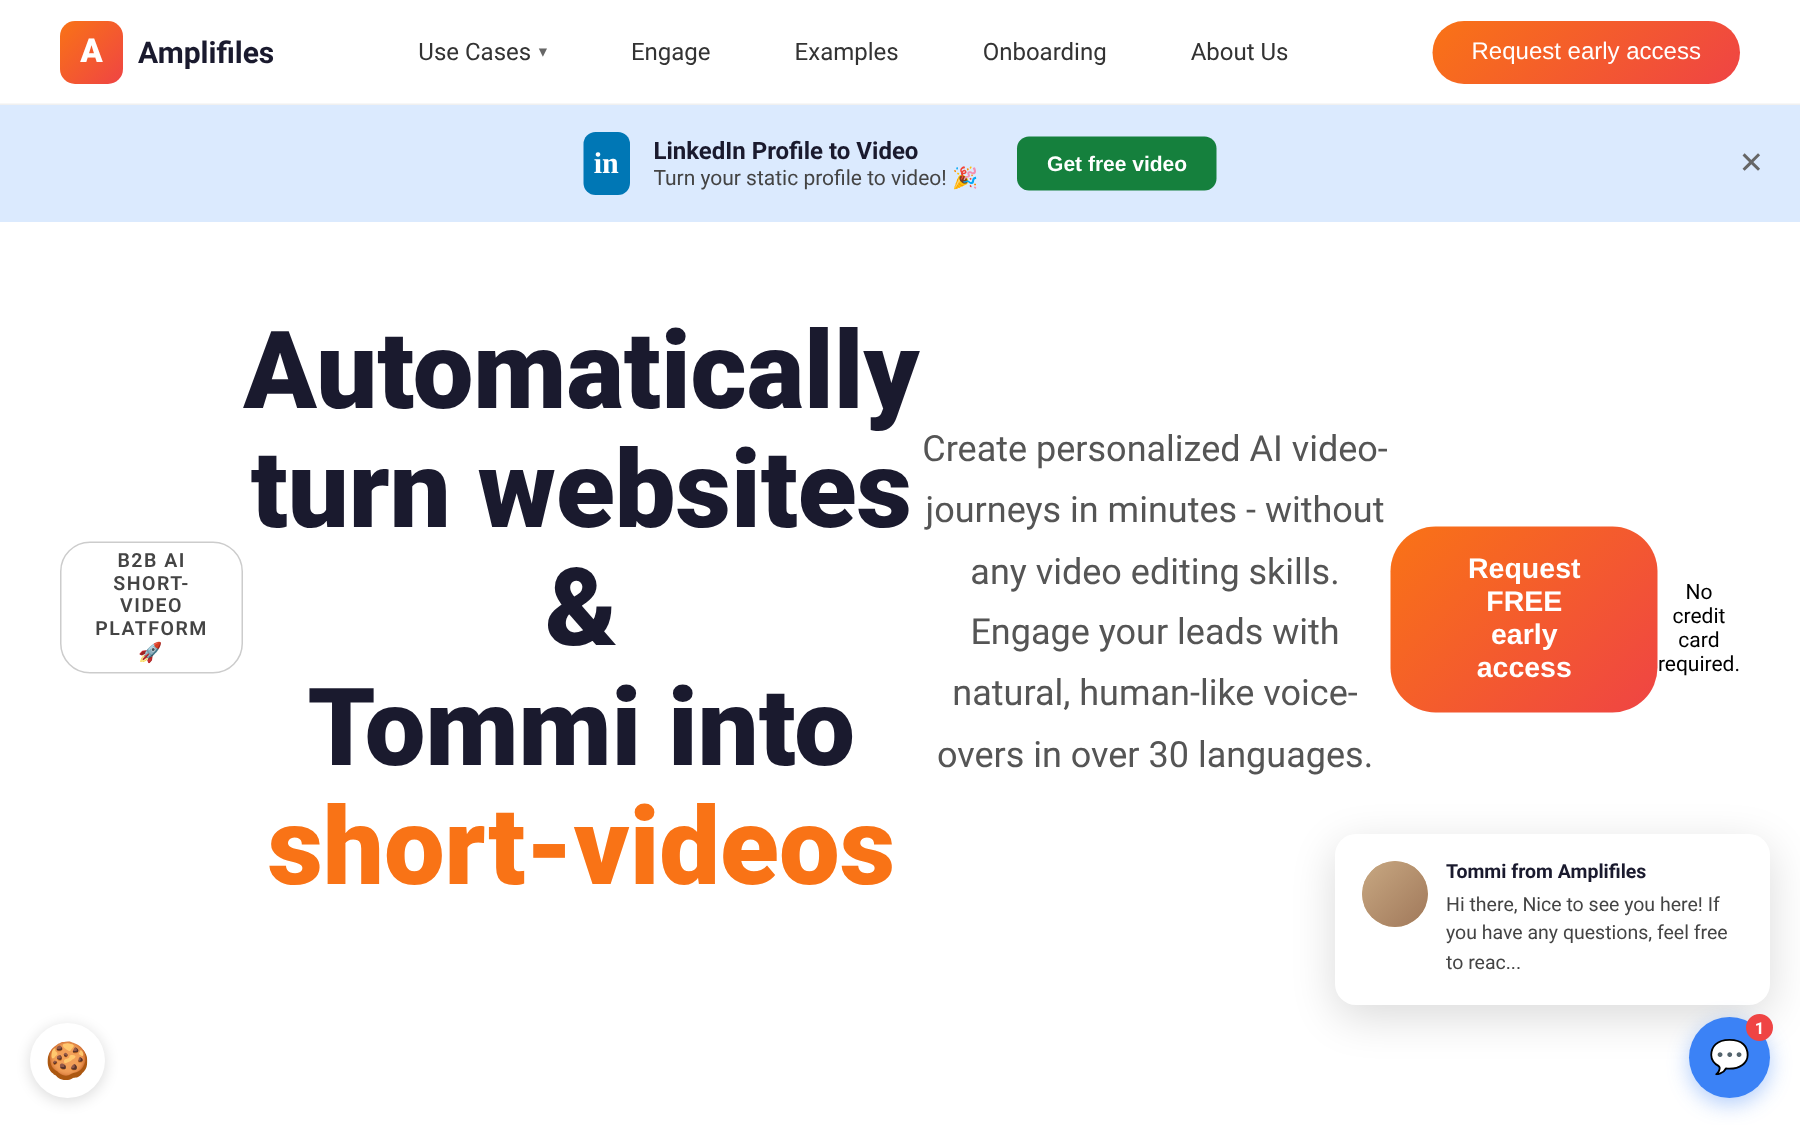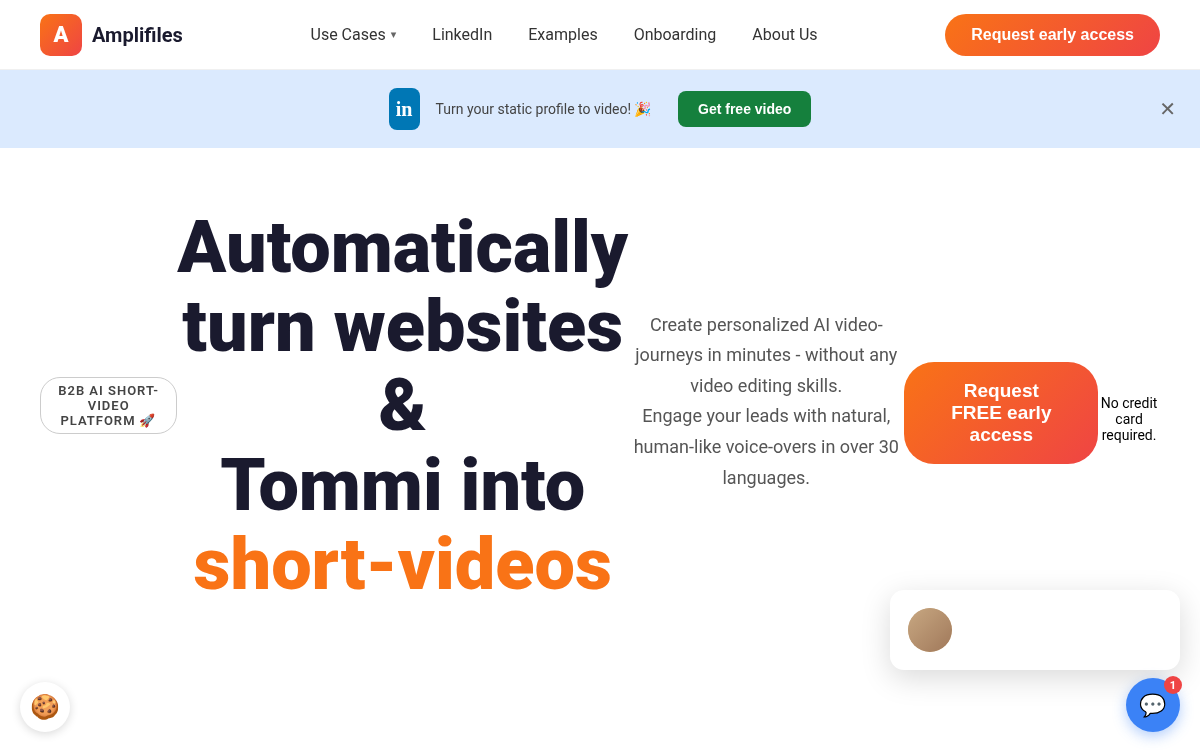--- a/index.html
+++ b/index.html
@@ -12,27 +12,27 @@
       border-bottom: 1px solid #f0f0f0;
       position: relative; z-index: 10;
     }
     .nav-logo { display: flex; align-items: center; gap: 10px; cursor: pointer; }
     .nav-logo-icon {
       width: 42px; height: 42px; background: linear-gradient(135deg, #f97316, #ef4444);
       border-radius: 10px; display: flex; align-items: center; justify-content: center;
     }
     .nav-logo-icon span { color: #fff; font-size: 22px; font-weight: 900; }
     .nav-logo-text { font-size: 20px; font-weight: 700; color: #1a1a2e; }
-    .nav-links { display: flex; align-items: center; gap: 36px; }
+    .nav-links { display: flex; align-items: center; gap: 56px; }
     .nav-link { font-size: 16px; color: #333; text-decoration: none; cursor: pointer; display: flex; align-items: center; gap: 5px; }
     .nav-link-chevron { font-size: 11px; color: #666; }
     .nav-cta {
       background: linear-gradient(135deg, #f97316, #ef4444);
       color: #fff; border: none; border-radius: 25px;
-      padding: 12px 26px; font-size: 16px; font-weight: 700; cursor: pointer;
+      padding: 12px 26px; font-size: 16px; font-weight: 400; cursor: pointer;
       white-space: nowrap;
     }
 
     
     .banner {
       background: #dbeafe; display: flex; align-items: center; justify-content: center;
       padding: 18px 40px; gap: 16px; position: relative;
     }
     .banner-linkedin-icon {
       width: 31px; height: 42px; background: #0077b5; border-radius: 8px;
@@ -60,21 +60,21 @@
     .hero-badge {
       border: 1.5px solid #ccc; border-radius: 20px;
       padding: 5px 16px; font-size: 13px; font-weight: 600;
       letter-spacing: 1px; color: #444; margin-bottom: 28px;
     }
     .hero-h1 {
       font-size: 72px; font-weight: 900; color: #1a1a2e; line-height: 1.1;
       margin-bottom: 27px; max-width: 900px;
     }
     .hero-h1 .highlight { color: #f97316; }
-    .hero-subtitle { font-size: 18px; color: #555; line-height: 1.7; margin-bottom: 36px; max-width: 680px; }
+    .hero-subtitle { font-size: 24px; color: #555; line-height: 1.7; margin-bottom: 36px; max-width: 680px; }
     .hero-cta {
       background: linear-gradient(135deg, #f97316, #ef4444);
       color: #fff; border: none; border-radius: 30px;
       padding: 18px 44px; font-size: 19px; font-weight: 700; cursor: pointer;
       margin-bottom: 12px;
     }
     .hero-no-cc { font-size: 14px; color: #000000; }
 
     
     .chat-popup {
@@ -129,41 +129,42 @@
     </div>
     <span class="nav-logo-text">Amplifiles</span>
   </div>
 
   <div class="nav-links">
     <a class="nav-link">
       <span>Use Cases</span>
       <span class="nav-link-chevron">▾</span>
     </a>
     <a class="nav-link">
-      <span>LinkedIn</span>
+      <span>Engage</span>
     </a>
     <a class="nav-link">
       <span>Examples</span>
     </a>
     <a class="nav-link">
       <span>Onboarding</span>
     </a>
     <a class="nav-link">
       <span>About Us</span>
     </a>
   </div>
 
   <button class="nav-cta">Request early access</button>
 </nav>
 
 <div class="banner">
   <div class="banner-linkedin-icon">
     <span>in</span>
   </div>
   <div class="banner-text">
+    <span class="banner-title">LinkedIn Profile to Video</span>
     <span class="banner-subtitle">Turn your static profile to video! 🎉</span>
   </div>
   <button class="banner-btn">Get free video</button>
   <button class="banner-close">✕</button>
 </div>
 
 <section class="hero">
   <div class="hero-badge">B2B AI SHORT-VIDEO PLATFORM 🚀</div>
 
   <h1 class="hero-h1">
@@ -177,20 +178,24 @@
   </p>
 
   <button class="hero-cta">Request FREE early access</button>
   <span class="hero-no-cc">No credit card required.</span>
 </section>
 
 <div class="chat-popup">
   <div class="chat-avatar">
     <div class="chat-avatar-img"></div>
   </div>
+  <div class="chat-content">
+    <div class="chat-name">Tommi from Amplifiles</div>
+    <div class="chat-message">Hi there, Nice to see you here! If you have any questions, feel free to reac...</div>
+  </div>
 </div>
 
 <div class="chat-button" style="position:absolute; bottom:18px; right:20px;">
   <span class="chat-button-icon">💬</span>
   <div class="chat-badge">1</div>
 </div>
 
 <div class="cookie-btn">
   <span>🍪</span>
 </div>

